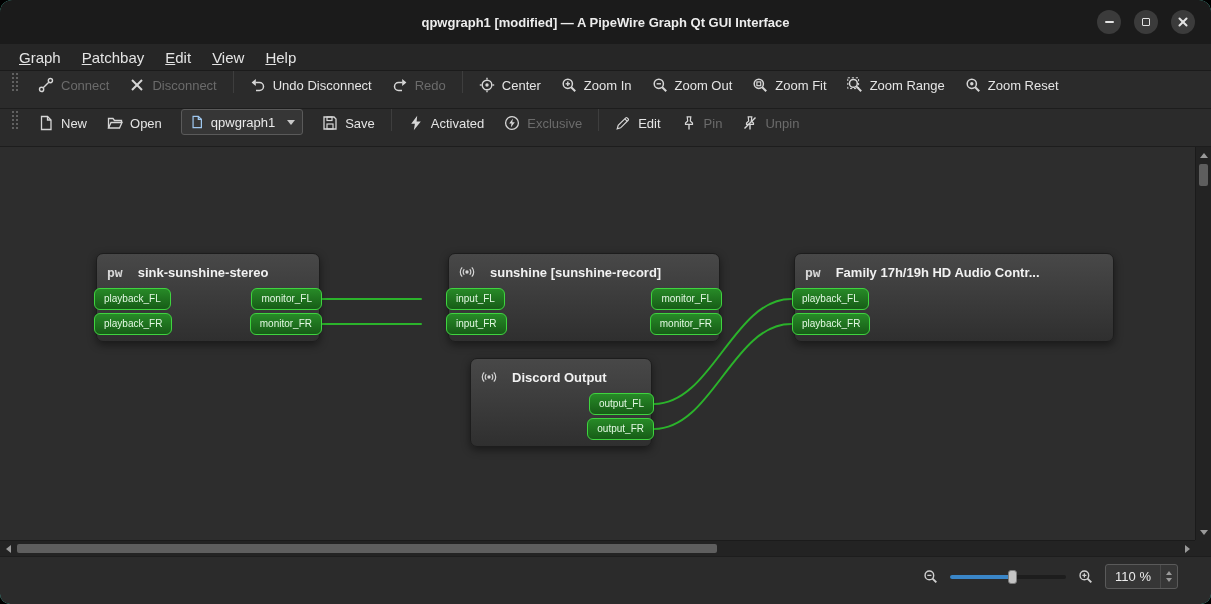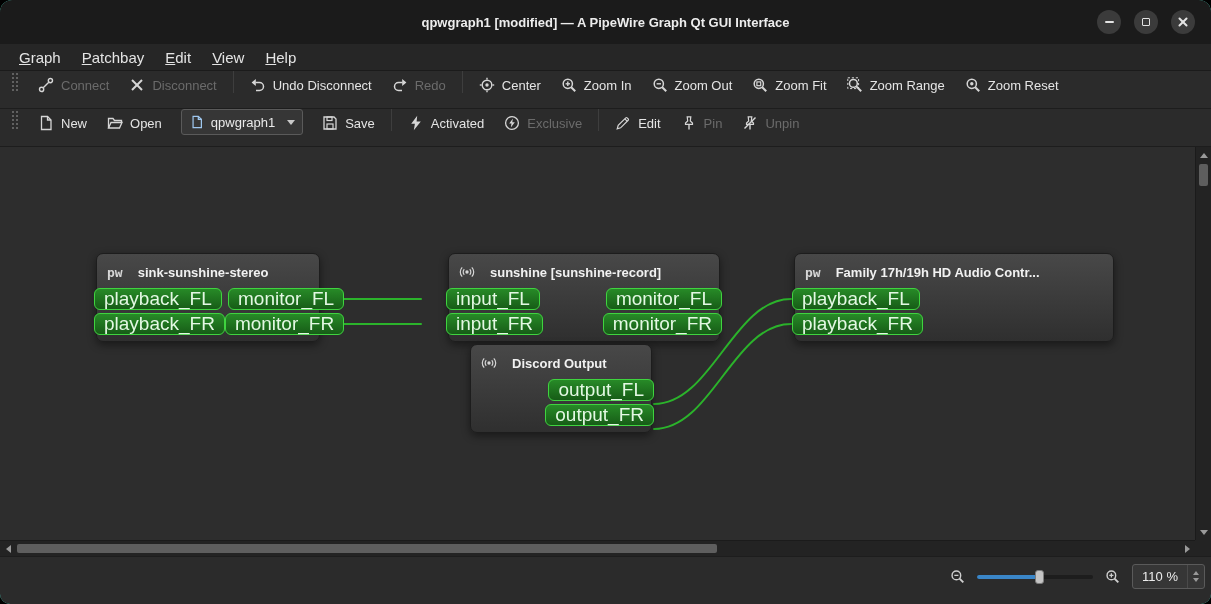--- a/index.html
+++ b/index.html
@@ -53,41 +53,41 @@
           box-shadow:0 3px 9px rgba(0,0,0,.45); }
   .node-header { height:26px; display:flex; align-items:center; gap:15px; padding:0 10px; overflow:hidden; }
   .pw-glyph { font-family:"DejaVu Sans Mono", monospace; font-weight:bold; font-size:13px; color:#d6d6d6; flex:none; }
   .node-icon { color:#d6d6d6; flex:none; display:flex; }
   .node-title { color:#f1f1f1; font-weight:bold; font-size:13px; white-space:nowrap;
                 overflow:hidden; text-overflow:ellipsis; }
   .ports { display:flex; justify-content:space-between; margin-top:3px; }
   .pcol { display:flex; flex-direction:column; gap:3px; }
   .pcol.left  { align-items:flex-start; }
   .pcol.right { align-items:flex-end; margin-left:auto; }
-  .port { font-size:19px; line-height:16px; padding:2px 9px; border:1px solid #3fd43f;
+  .port { font-size:10px; line-height:16px; padding:2px 9px; border:1px solid #3fd43f;
           border-radius:6px; background:linear-gradient(180deg,#278a27,#175c17);
           color:#e3f8e3; white-space:nowrap; }
   .pcol.left  .port { margin-left:-3px; }
   .pcol.right .port { margin-right:-3px; }
 
   
   .vscroll { position:absolute; top:0; right:0; bottom:16px; width:16px; background:#232323; border-left:1px solid #1b1b1b; }
   .hscroll { position:absolute; left:0; right:16px; bottom:0; height:16px; background:#232323; border-top:1px solid #1b1b1b; }
   .sb-corner { position:absolute; right:0; bottom:0; width:16px; height:16px; background:#232323; }
   .vthumb { position:absolute; left:3px; right:3px; top:17px; height:22px; background:#5e5e5e; border-radius:2px; }
   .hthumb { position:absolute; top:3px; bottom:3px; left:17px; width:700px; background:#5e5e5e; border-radius:2px; }
   .sb-btn { position:absolute; width:16px; height:16px; display:flex; align-items:center; justify-content:center; }
   .tri-up    { width:0;height:0;border-left:4px solid transparent;border-right:4px solid transparent;border-bottom:5px solid #9a9a9a; }
   .tri-down  { width:0;height:0;border-left:4px solid transparent;border-right:4px solid transparent;border-top:5px solid #9a9a9a; }
   .tri-left  { width:0;height:0;border-top:4px solid transparent;border-bottom:4px solid transparent;border-right:5px solid #9a9a9a; }
   .tri-right { width:0;height:0;border-top:4px solid transparent;border-bottom:4px solid transparent;border-left:5px solid #9a9a9a; }
 
   
   .statusbar { height:48px; flex:none; background:#2b2b2b; border-top:1px solid #1d1d1d;
-               display:flex; align-items:center; justify-content:flex-end; gap:12px; padding:0 6px 8px; }
+               display:flex; align-items:center; justify-content:flex-end; gap:12px; padding:0 33px 8px; }
   .status-icon { color:#cfcfcf; display:flex; }
   .slider { position:relative; width:116px; height:16px; }
   .slider-track { position:absolute; left:0; right:0; top:6px; height:4px; background:#1d1d1d; border-radius:2px; }
   .slider-fill  { position:absolute; left:0; width:53%; top:6px; height:4px; background:#3a86c8; border-radius:2px; }
   .slider-thumb { position:absolute; left:calc(53% - 4px); top:1px; width:9px; height:14px;
                   background:#c4c4c4; border:1px solid #7c7c7c; border-radius:3px; }
   .spinbox { display:flex; align-items:stretch; height:25px; background:#363636;
              border:1px solid #5a5a5a; border-radius:3px; overflow:hidden; }
   .spin-value { display:flex; align-items:center; padding:0 9px; color:#ececec; font-size:13px; }
   .spin-arrows { display:flex; flex-direction:column; justify-content:center; gap:3px;
@@ -399,21 +399,21 @@
         <span class="node-title">Family 17h/19h HD Audio Contr...</span>
       </div>
       <div class="ports">
         <div class="pcol left">
           <div class="port">playback_FL</div>
           <div class="port">playback_FR</div>
         </div>
       </div>
     </div>
 
-    <div class="node" style="left:470px;top:197px;width:182px;">
+    <div class="node" style="left:470px;top:211px;width:182px;">
       <div class="node-header">
         <span class="node-icon">
             <svg width="16" height="16" viewBox="0 0 16 16">
               <circle cx="8" cy="8" r="1.7" fill="currentColor"></circle>
               <path d="M5.3 5.3 a3.8 3.8 0 0 0 0 5.4" fill="none" stroke="currentColor" stroke-width="1.2"></path>
               <path d="M10.7 5.3 a3.8 3.8 0 0 1 0 5.4" fill="none" stroke="currentColor" stroke-width="1.2"></path>
               <path d="M3.2 3.4 a6.5 6.5 0 0 0 0 9.2" fill="none" stroke="currentColor" stroke-width="1.2"></path>
               <path d="M12.8 3.4 a6.5 6.5 0 0 1 0 9.2" fill="none" stroke="currentColor" stroke-width="1.2"></path>
             </svg>
           </span>

